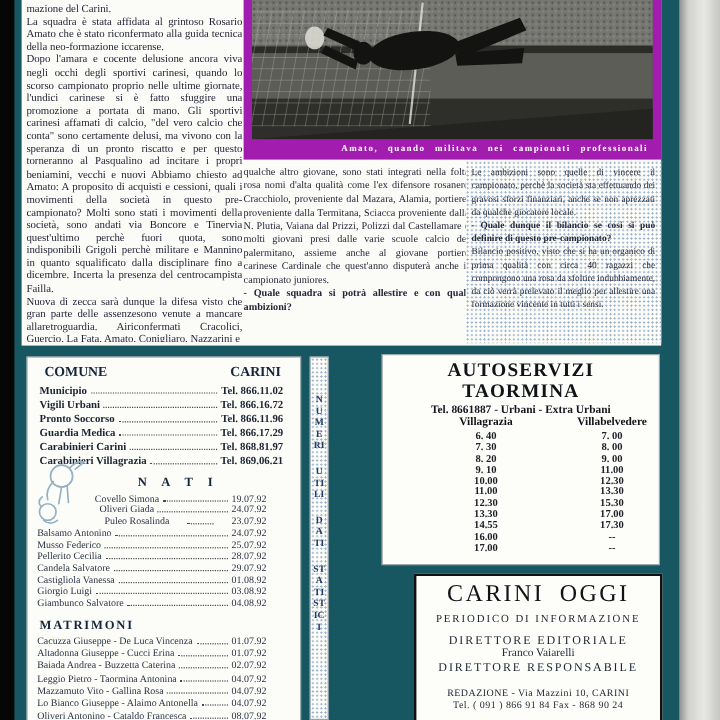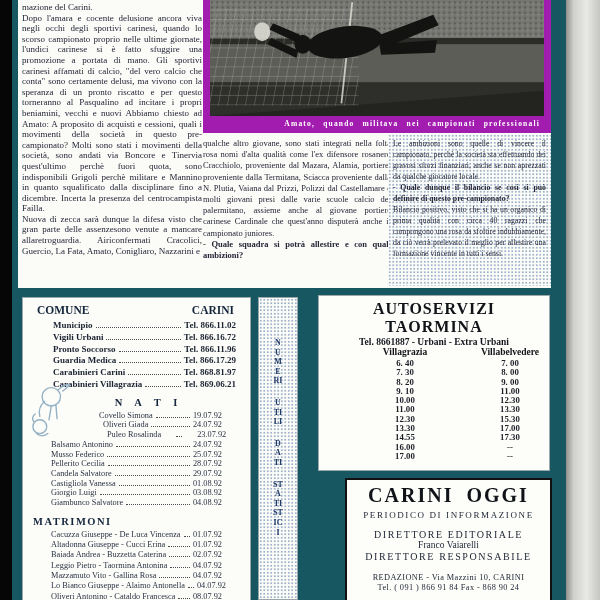--- a/index.html
+++ b/index.html
@@ -27,73 +27,74 @@
                padding:0 7px;box-sizing:border-box;display:flex;flex-direction:column;}
   .photo-frame svg{display:block;width:100%;height:116px;}
   .photo-caption{height:17px;line-height:16px;color:#ffffff;font-size:7.5px;font-weight:bold;
                  letter-spacing:1.2px;word-spacing:5px;text-align:right;padding-right:4px;}
   
   .comune-box{position:absolute;left:22px;top:297px;width:229px;height:320px;background:#fcfcf8;
               border:1px solid rgba(10,40,50,.4);box-sizing:border-box;padding:6px 14px 0 8px;overflow:hidden;}
   .comune-header{display:flex;justify-content:space-between;font-weight:bold;font-size:11.5px;
                  color:#14253c;padding:0 2px 4px 6px;}
   .dotrow{display:flex;align-items:baseline;font-size:9px;color:#1c2433;line-height:11.6px;}
-  .dotrow .lbl{white-space:nowrap;margin-left:20px;}
+  .dotrow .lbl{white-space:nowrap;}
   .dotrow .leader{flex:1;border-bottom:1.4px dotted #4a4a52;margin:0 3px 2px 3px;min-width:6px;}
   .dotrow .val{white-space:nowrap;}
   .phones .dotrow{font-weight:bold;line-height:11.8px;}
   .phones{padding-left:2px;}
   .nati-title{font-weight:bold;font-size:10.5px;letter-spacing:5px;color:#14253c;
               text-align:center;margin:6px 0 3px 30px;}
   .nati-rows,.matri-rows{padding-right:14px;}
   .nati-rows .dotrow,.matri-rows .dotrow{font-size:8.3px;line-height:9.7px;color:#2a3244;}
   .nati-rows div.dotrow:nth-of-type(1){margin-left:48px;}
   .nati-rows div.dotrow:nth-of-type(2){margin-left:52px;}
   .nati-rows div.dotrow:nth-of-type(3){margin-left:56px;gap:12px;}
   .matri-title{font-weight:bold;font-size:10.5px;letter-spacing:1.5px;color:#14253c;margin:8px 0 3px 2px;}
   .matri-rows .dotrow{line-height:10.3px;}
   .stork{position:absolute;left:26px;top:378px;width:46px;height:64px;z-index:2;}
   
-  .strip{position:absolute;left:258px;top:297px;width:40px;height:303px;box-sizing:border-box;
-         border:1px solid rgba(10,40,50,.4);padding-top:40px;overflow:hidden;}
+  .strip{position:absolute;left:258px;top:297px;width:16px;height:303px;box-sizing:border-box;
+         border:1px solid rgba(10,40,50,.4);padding-top:30px;overflow:hidden;}
   .vword{width:10px;margin:0 auto 12px auto;word-break:break-all;text-align:center;
          font-weight:bold;font-size:8px;line-height:9.6px;color:#223a66;}
   
   .auto-box{position:absolute;left:318px;top:295px;width:232px;height:176px;background:#fdfdf9;
             border:1px solid rgba(10,40,50,.4);box-sizing:border-box;padding-top:4px;overflow:hidden;}
   .auto-title{text-align:center;font-weight:bold;font-size:16px;letter-spacing:1px;
               word-spacing:8px;color:#101318;}
   .auto-sub{text-align:center;font-weight:bold;font-size:9.5px;color:#14161f;margin-top:1px;}
   .tt{padding-left:22px;margin-top:0;}
   .tt-head,.tt-row{display:grid;grid-template-columns:128px 82px;}
   .tt-head span{text-align:center;font-weight:bold;font-size:9.5px;color:#101318;}
   .tt-row span{text-align:center;font-weight:bold;font-size:8.8px;line-height:9.3px;color:#1c1f28;}
   .tt-rows{margin-top:2px;}
   
   .oggi-box{position:absolute;left:345px;top:478px;width:207px;height:140px;background:#fdfdf9;
             border:2px solid #111;box-sizing:border-box;text-align:center;padding-top:4px;overflow:hidden;}
-  .oggi-title{font-weight:bold;font-size:20px;letter-spacing:2px;word-spacing:6px;color:#101318;}
+  .oggi-title{font-weight:normal;font-size:20px;letter-spacing:2px;word-spacing:6px;color:#101318;}
   .oggi-sub{font-size:9px;letter-spacing:1.6px;color:#1c2433;margin-top:3px;}
   .oggi-staff{margin-top:9px;}
   .oggi-staff div{font-size:9.5px;color:#1c2433;line-height:11px;}
   .oggi-staff div:nth-of-type(1),.oggi-staff div:nth-of-type(3){letter-spacing:1.6px;font-size:10px;}
   .oggi-footer{margin-top:11px;}
   .oggi-footer div{font-size:8.3px;color:#1c2433;line-height:10px;letter-spacing:.4px;}
 </style>
 </head>
 <body>
 
 <div class="page">
   <div class="black-strip"></div>
   <div class="scan-edge"></div>
 
   <div class="top-panel">
     <div class="col-left article">
 
     <p>mazione del Carini.</p>
+        <p>La squadra è stata affidata al grintoso Rosario Amato che è stato riconfermato alla guida tecnica della neo-formazione iccarense.</p>
         <p>Dopo l'amara e cocente delusione ancora viva negli occhi degli sportivi carinesi, quando lo scorso campionato proprio nelle ultime giornate, l'undici carinese si è fatto sfuggire una promozione a portata di mano. Gli sportivi carinesi affamati di calcio, "del vero calcio che conta" sono certamente delusi, ma vivono con la speranza di un pronto riscatto e per questo torneranno al Pasqualino ad incitare i propri beniamini, vecchi e nuovi Abbiamo chiesto ad Amato: A proposito di acquisti e cessioni, quali i movimenti della società in questo pre-campionato? Molti sono stati i movimenti della società, sono andati via Boncore e Tinervia quest'ultimo perchè fuori quota, sono indisponibili Grigoli perchè militare e Mannino in quanto squalificato dalla disciplinare fino a dicembre. Incerta la presenza del centrocampista Failla.</p>
         <p>Nuova di zecca sarà dunque la difesa visto che gran parte delle assenzesono venute a mancare allaretroguardia. Airiconfermati Cracolici, Guercio, La Fata, Amato, Conigliaro, Nazzarini e</p>
       </div>
 
     <div class="photo-frame">
       <svg viewBox="0 0 371 110" preserveAspectRatio="none">
         <defs>
           <pattern id="net" width="10" height="9" patternUnits="userSpaceOnUse" patternTransform="skewX(-12)">
             <path d="M0 0H10M0 0V9" stroke="#bdbdb6" stroke-width="0.7" opacity="0.75"></path>
           </pattern>

